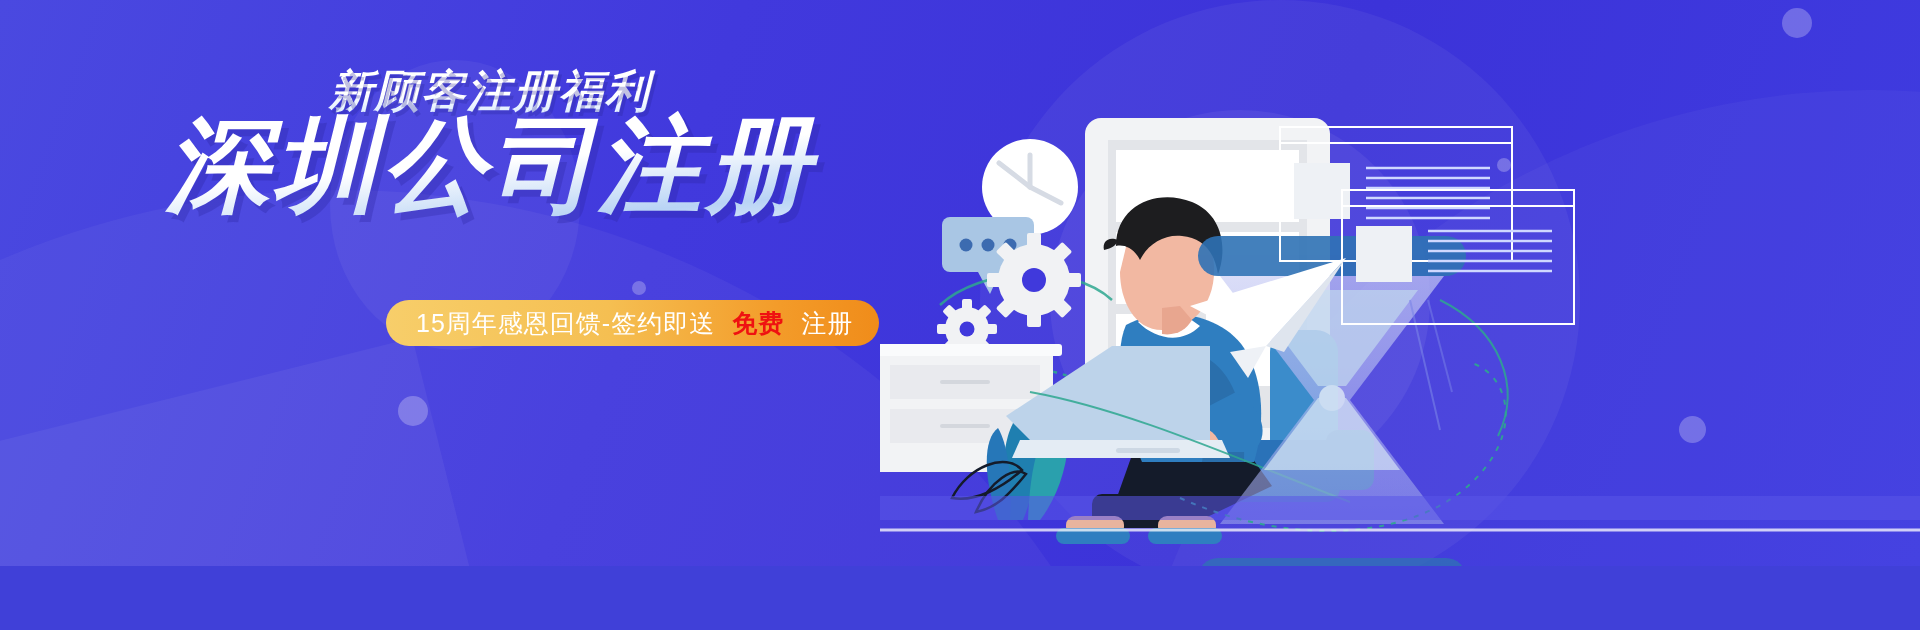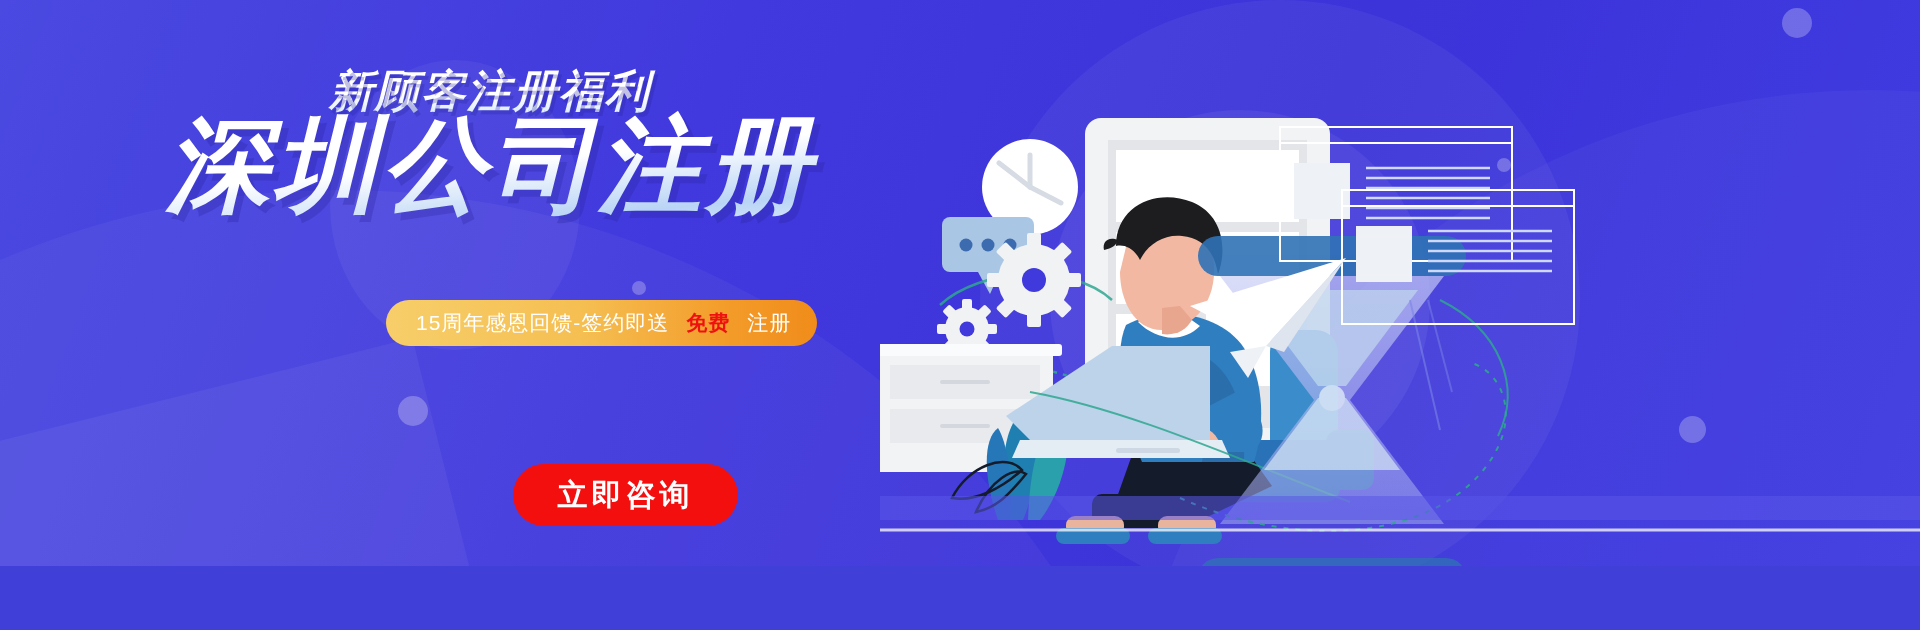--- a/index.html
+++ b/index.html
@@ -113,21 +113,21 @@
 
   .pill {
     position: absolute;
     left: 386px; top: 300px;
     height: 46px;
     padding: 0 26px 0 30px;
     display: flex;
     align-items: center;
     border-radius: 26px;
     background: linear-gradient(90deg, #f7ce6a 0%, #f5bf52 45%, #f39b29 80%, #f08c1a 100%);
-    font-size: 21px;
+    font-size: 25px;
     letter-spacing: 1px;
     color: #ffffff;
     white-space: nowrap;
   }
   .pill .free {
     color: #ef1111;
     font-weight: bold;
     margin: 0 17px;
   }
 
@@ -204,21 +204,20 @@
 
     <div class="headline">深圳公司注册</div>
 
     <div class="pill">
       <span>15周年感恩回馈-签约即送</span>
       <span class="free">免费</span>
       <span>注册</span>
     </div>
 
 
-    <button class="cta">立即咨询</button>
   </div>
 
   <div class="art">
     <svg width="1040" height="630" viewBox="0 0 1040 630" xmlns="http://www.w3.org/2000/svg">
 
       <defs>
         <linearGradient id="glassTop" x1="0" y1="0" x2="0" y2="1">
           <stop offset="0%" stop-color="#c8cdf5"></stop>
           <stop offset="100%" stop-color="#a9b0ef"></stop>
         </linearGradient>

